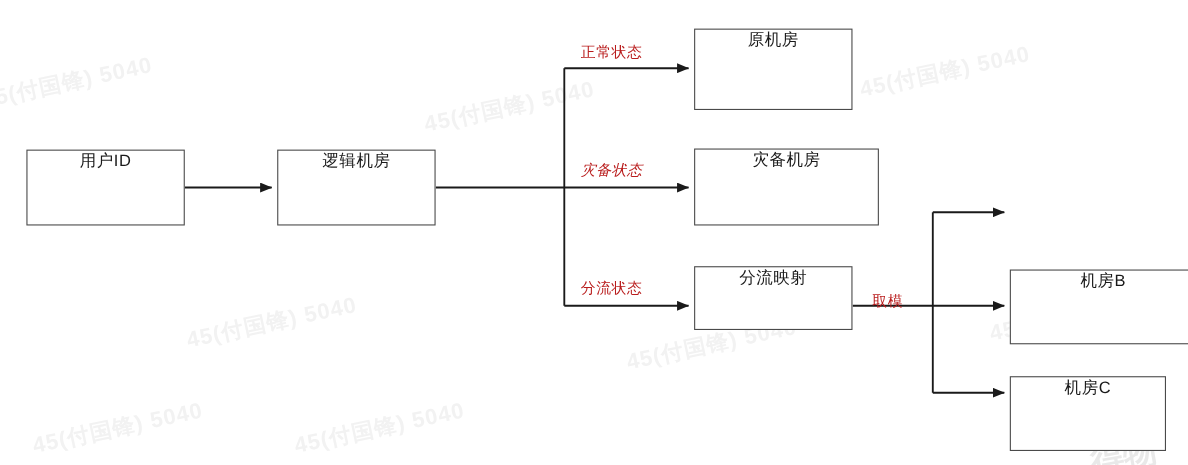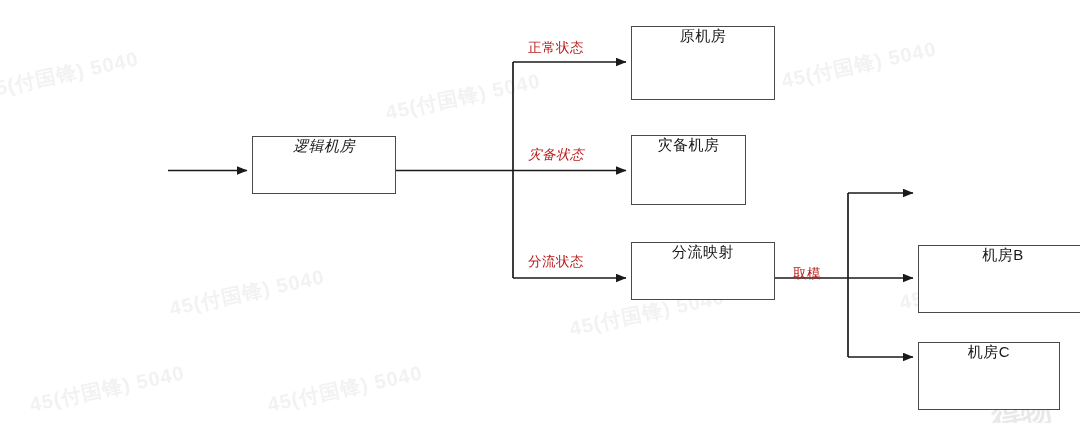--- a/index.html
+++ b/index.html
@@ -119,30 +119,33 @@
       <path d="M848,193 L848,357"></path>
 
       <path d="M848,193 L913,193" marker-end="url(#arrow)"></path>
 
       <path d="M848,278 L913,278" marker-end="url(#arrow)"></path>
 
       <path d="M848,357 L913,357" marker-end="url(#arrow)"></path>
     </g>
   </svg>
 
+  <div class="node" style="left:24px;  top:136px; width:144px; height:69px;">
+    <span>用户ID</span>
+  </div>
 
-  <div class="node" style="left:252px; top:136px; width:144px; height:58px;font-style:italic;">
+  <div class="node" style="left:252px; top:136px; width:144px; height:69px;">
     <span>逻辑机房</span>
   </div>
 
   <div class="node" style="left:631px; top:26px;  width:144px; height:74px;">
     <span>原机房</span>
   </div>
 
-  <div class="node" style="left:631px; top:135px; width:115px; height:70px;">
+  <div class="node" style="left:631px; top:135px; width:168px; height:70px;">
     <span>灾备机房</span>
   </div>
 
   <div class="node" style="left:631px; top:242px; width:144px; height:58px;">
     <span>分流映射</span>
   </div>
 
 
   <div class="node" style="left:918px; top:245px; width:170px; height:68px;">
     <span>机房B</span>

